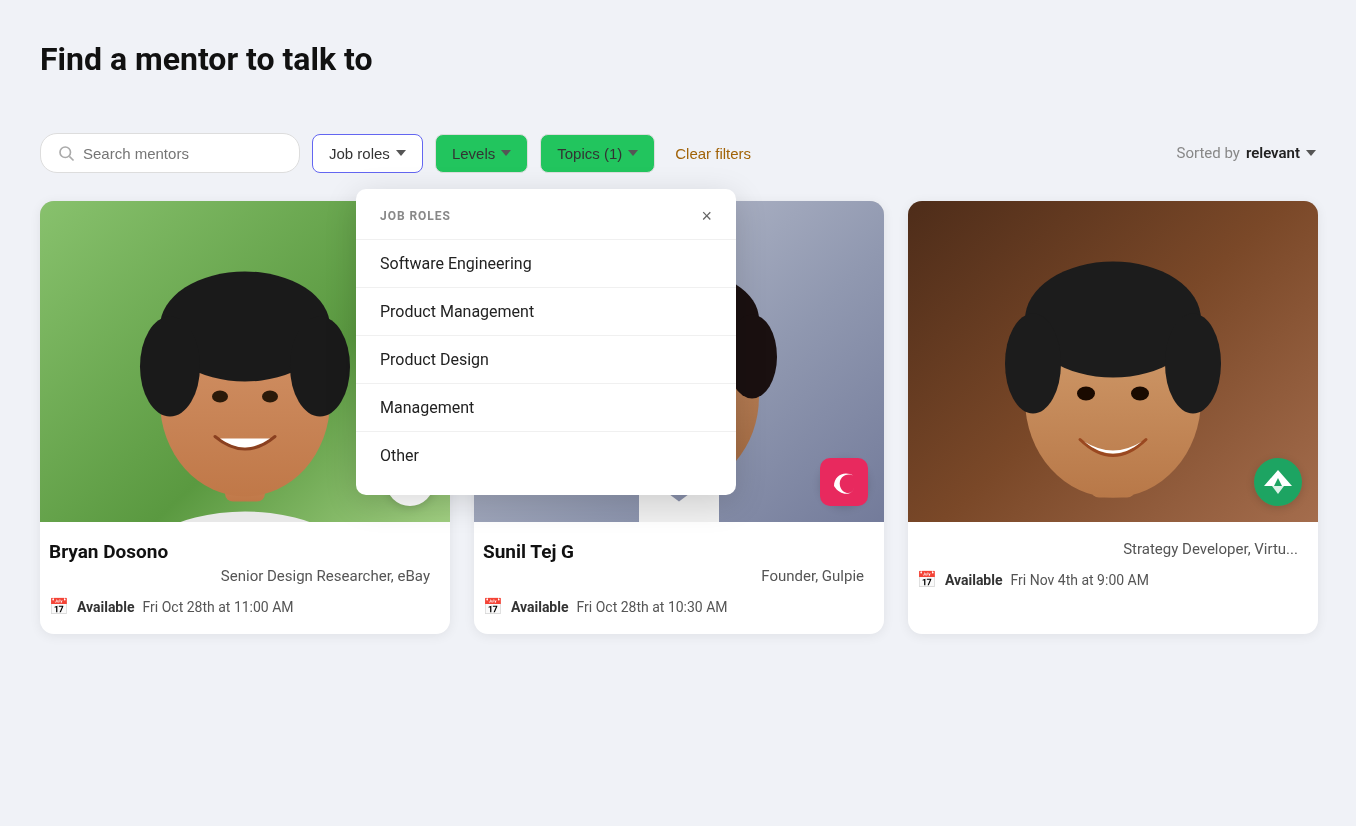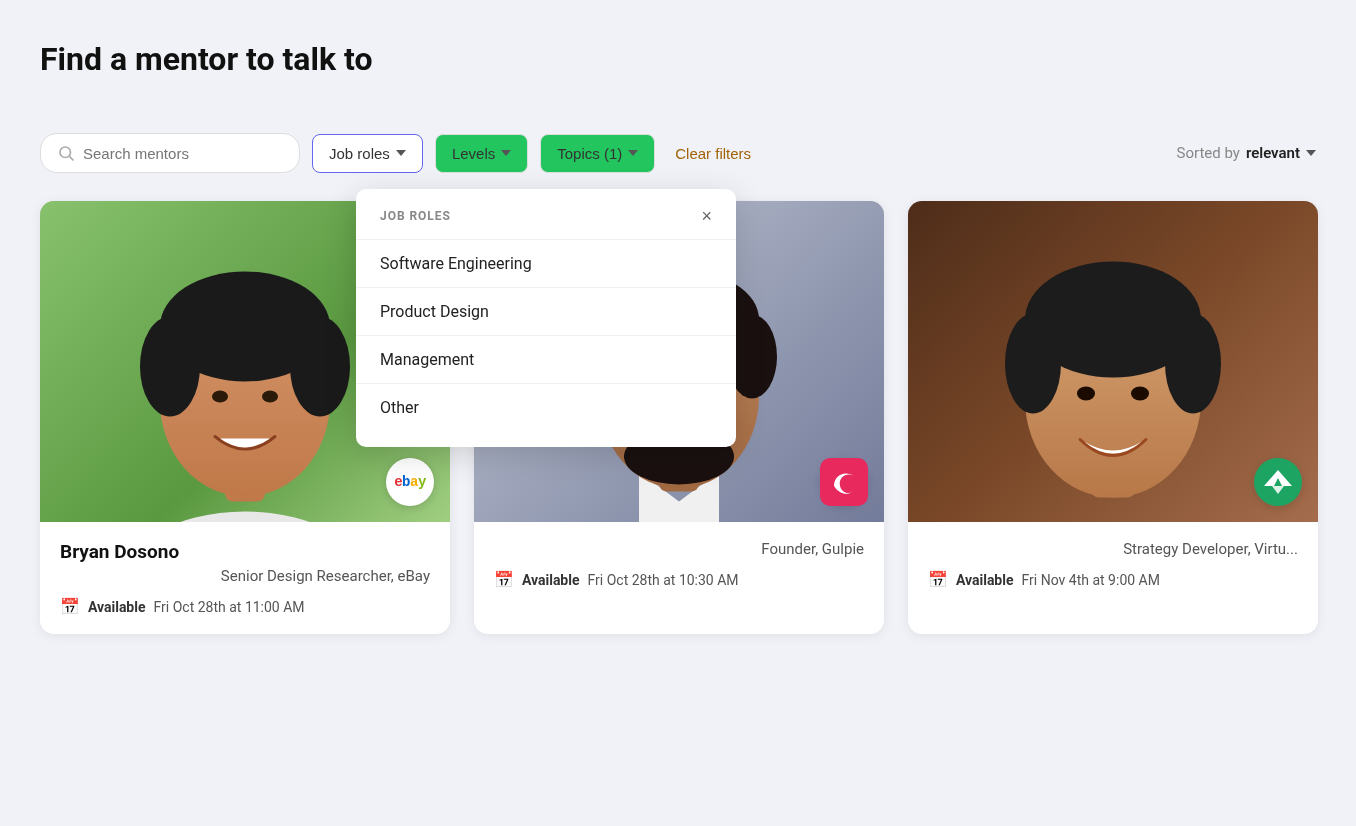--- a/index.html
+++ b/index.html
@@ -182,21 +182,21 @@
     .ebay-logo {
       font-size: 14px;
       font-weight: 700;
       letter-spacing: -0.5px;
     }
     .ebay-e { color: #e53238; }
     .ebay-b { color: #0064d2; }
     .ebay-a { color: #f5af02; }
     .ebay-y { color: #86b817; }
     .card-info {
-      padding: 18px 20px 18px 20px;
+      padding: 18px 20px 18px 9px;
     }
     .card-name {
       font-size: 19px;
       font-weight: 700;
       color: #111;
       margin-bottom: 4px;
     }
     .card-role {
       font-size: 15px;
       color: #555;
@@ -255,20 +255,21 @@
     <strong>relevant</strong>
     <span class="chevron"></span>
   </div>
 
   <div class="dropdown-overlay">
     <div class="dropdown-header">
       <span class="dropdown-header-label">JOB ROLES</span>
       <button class="dropdown-close">×</button>
     </div>
     <div class="dropdown-item">Software Engineering</div>
+    <div class="dropdown-item">Product Management</div>
     <div class="dropdown-item">Product Design</div>
     <div class="dropdown-item">Management</div>
     <div class="dropdown-item">Other</div>
   </div>
 </div>
 
 <div class="cards-row">
 
   <div class="card">
     <div class="card-photo">
@@ -359,20 +360,21 @@
       </svg>
       
       <div class="company-badge" style="background:none; box-shadow: 0 2px 8px rgba(0,0,0,0.15); border-radius: 50%;">
         <svg width="48" height="48" viewBox="0 0 48 48">
           <rect width="48" height="48" rx="10" fill="#e8295e"></rect>
           <path d="M14 28 C14 18 24 12 34 18 C28 14 18 18 20 28 C22 36 32 38 34 30 C32 38 20 38 14 28Z" fill="white"></path>
         </svg>
       </div>
     </div>
     <div class="card-info">
+      <div class="card-name">Sunil Tej G</div>
       <div class="card-role">Founder, Gulpie</div>
       <div class="card-availability">
         <span class="avail-icon">📅</span>
         <span class="avail-bold">Available</span>
         <span> Fri Oct 28th at 10:30 AM</span>
       </div>
     </div>
   </div>
 
   <div class="card">

